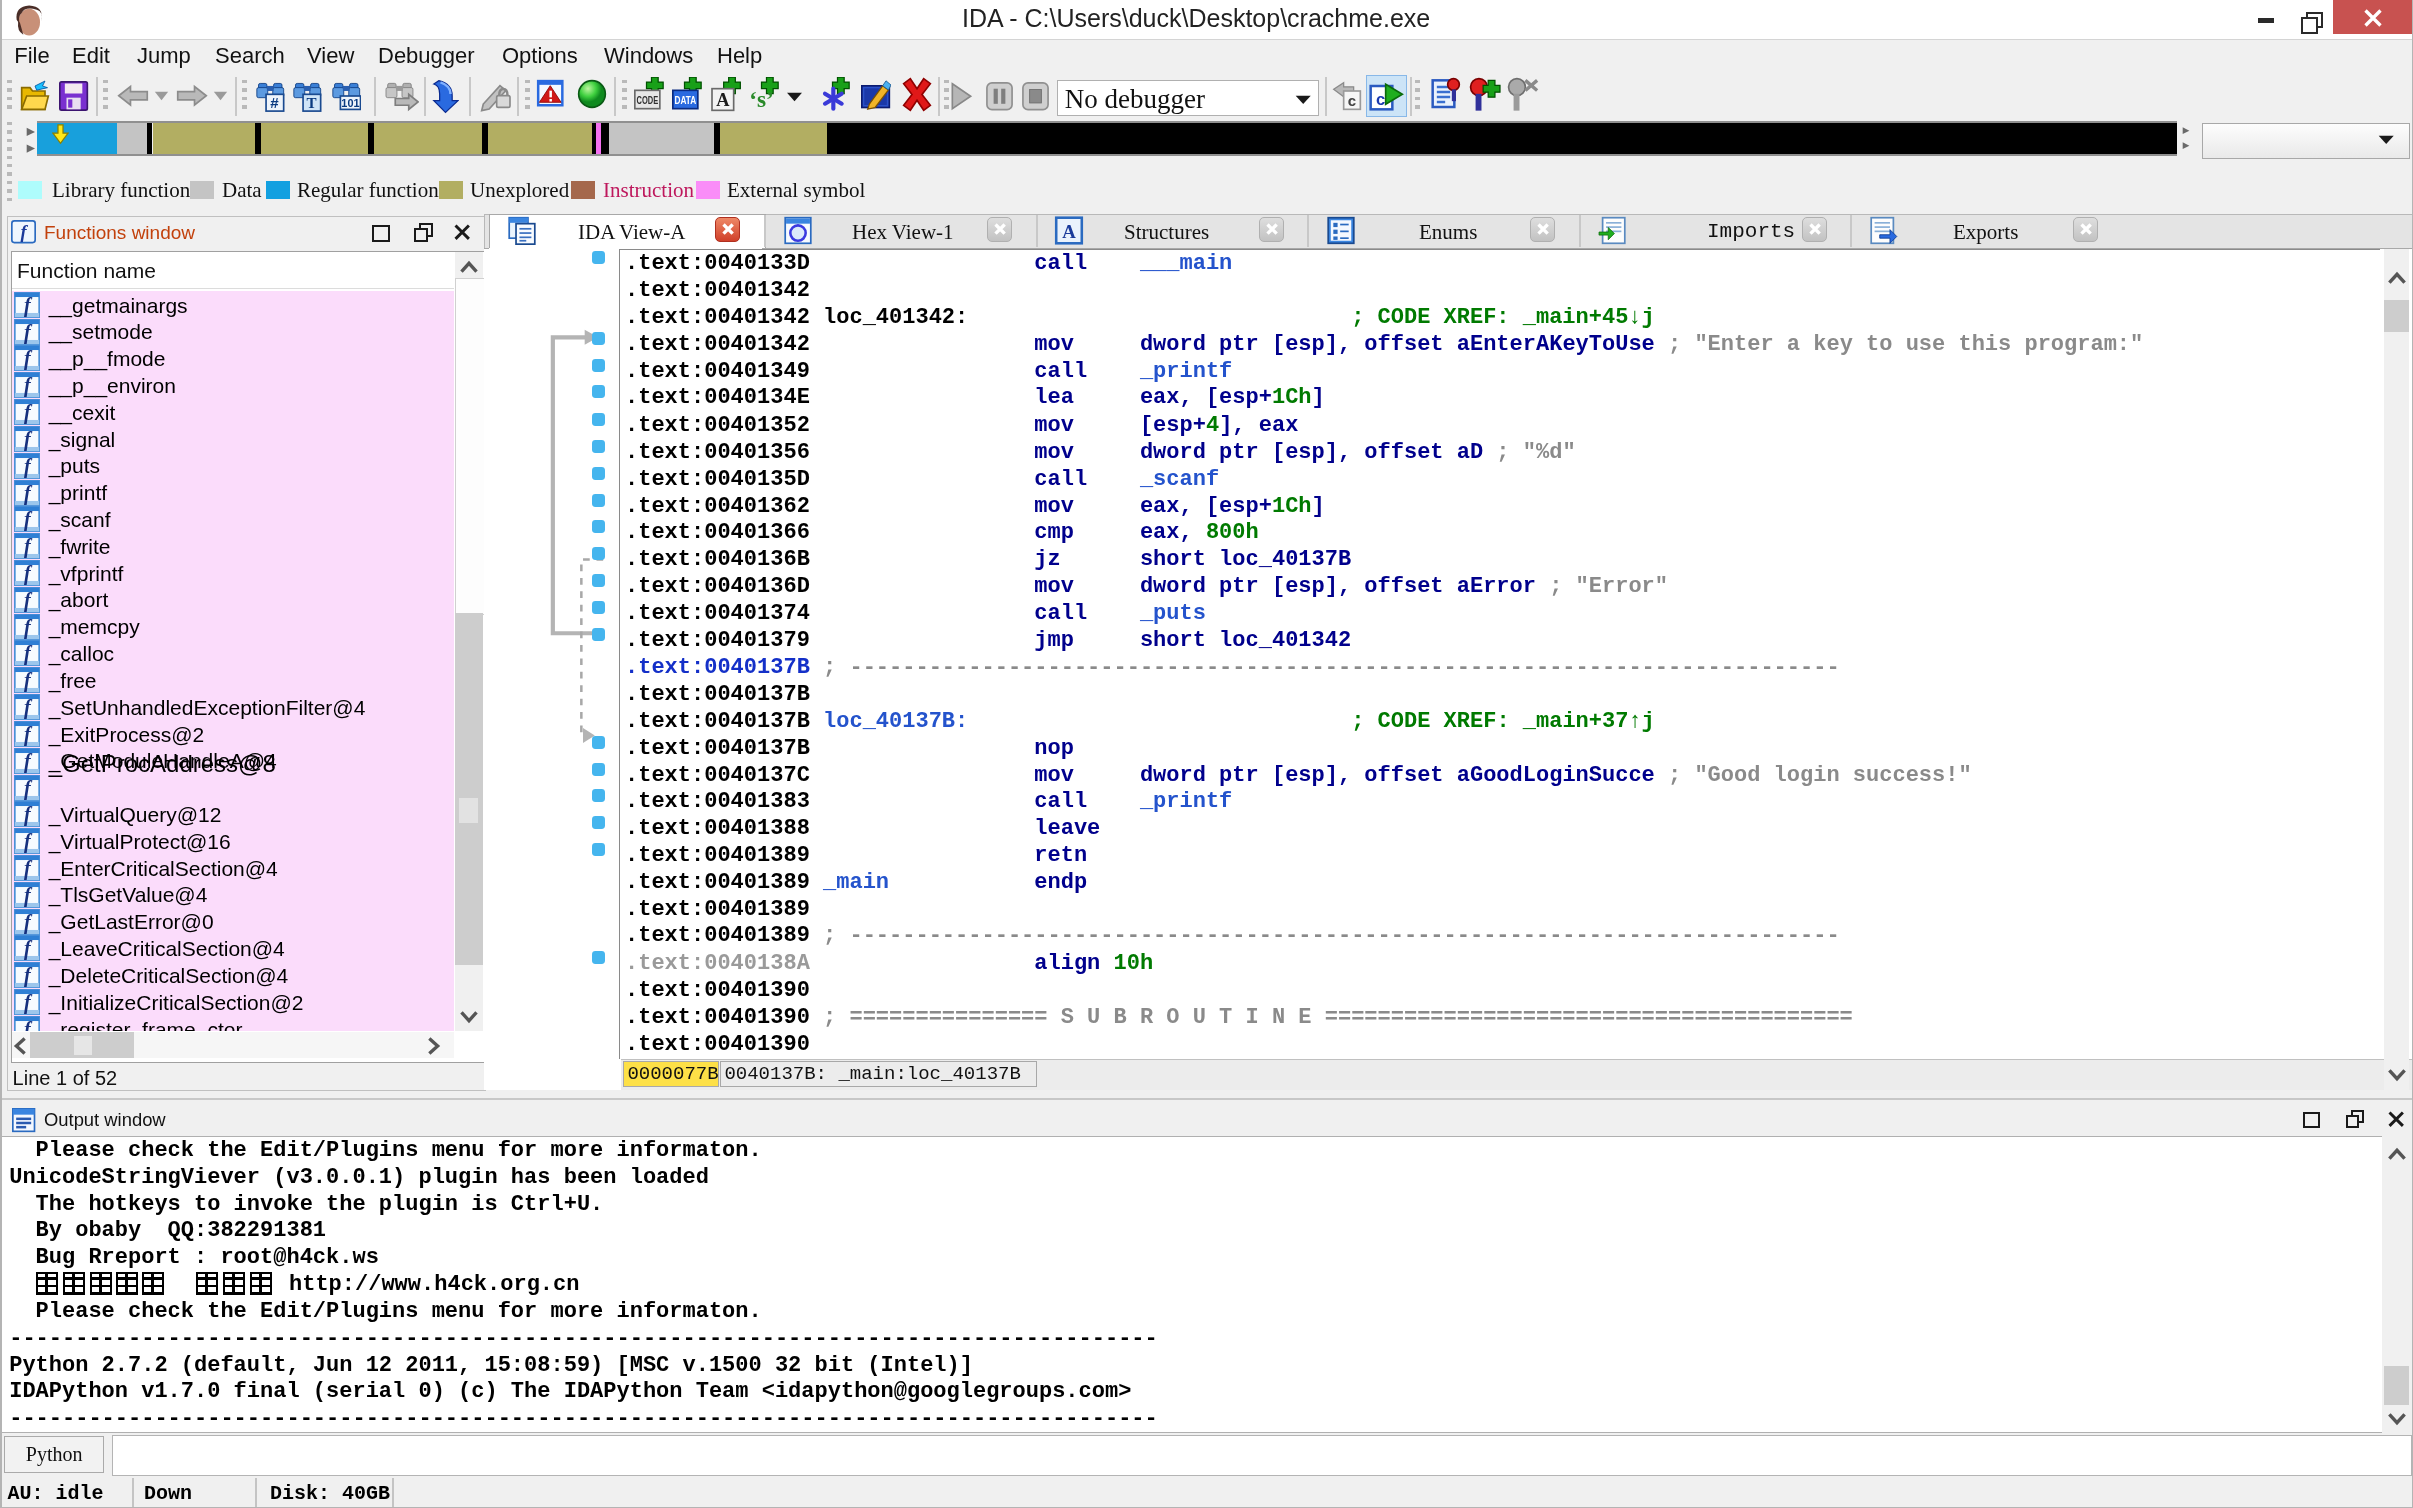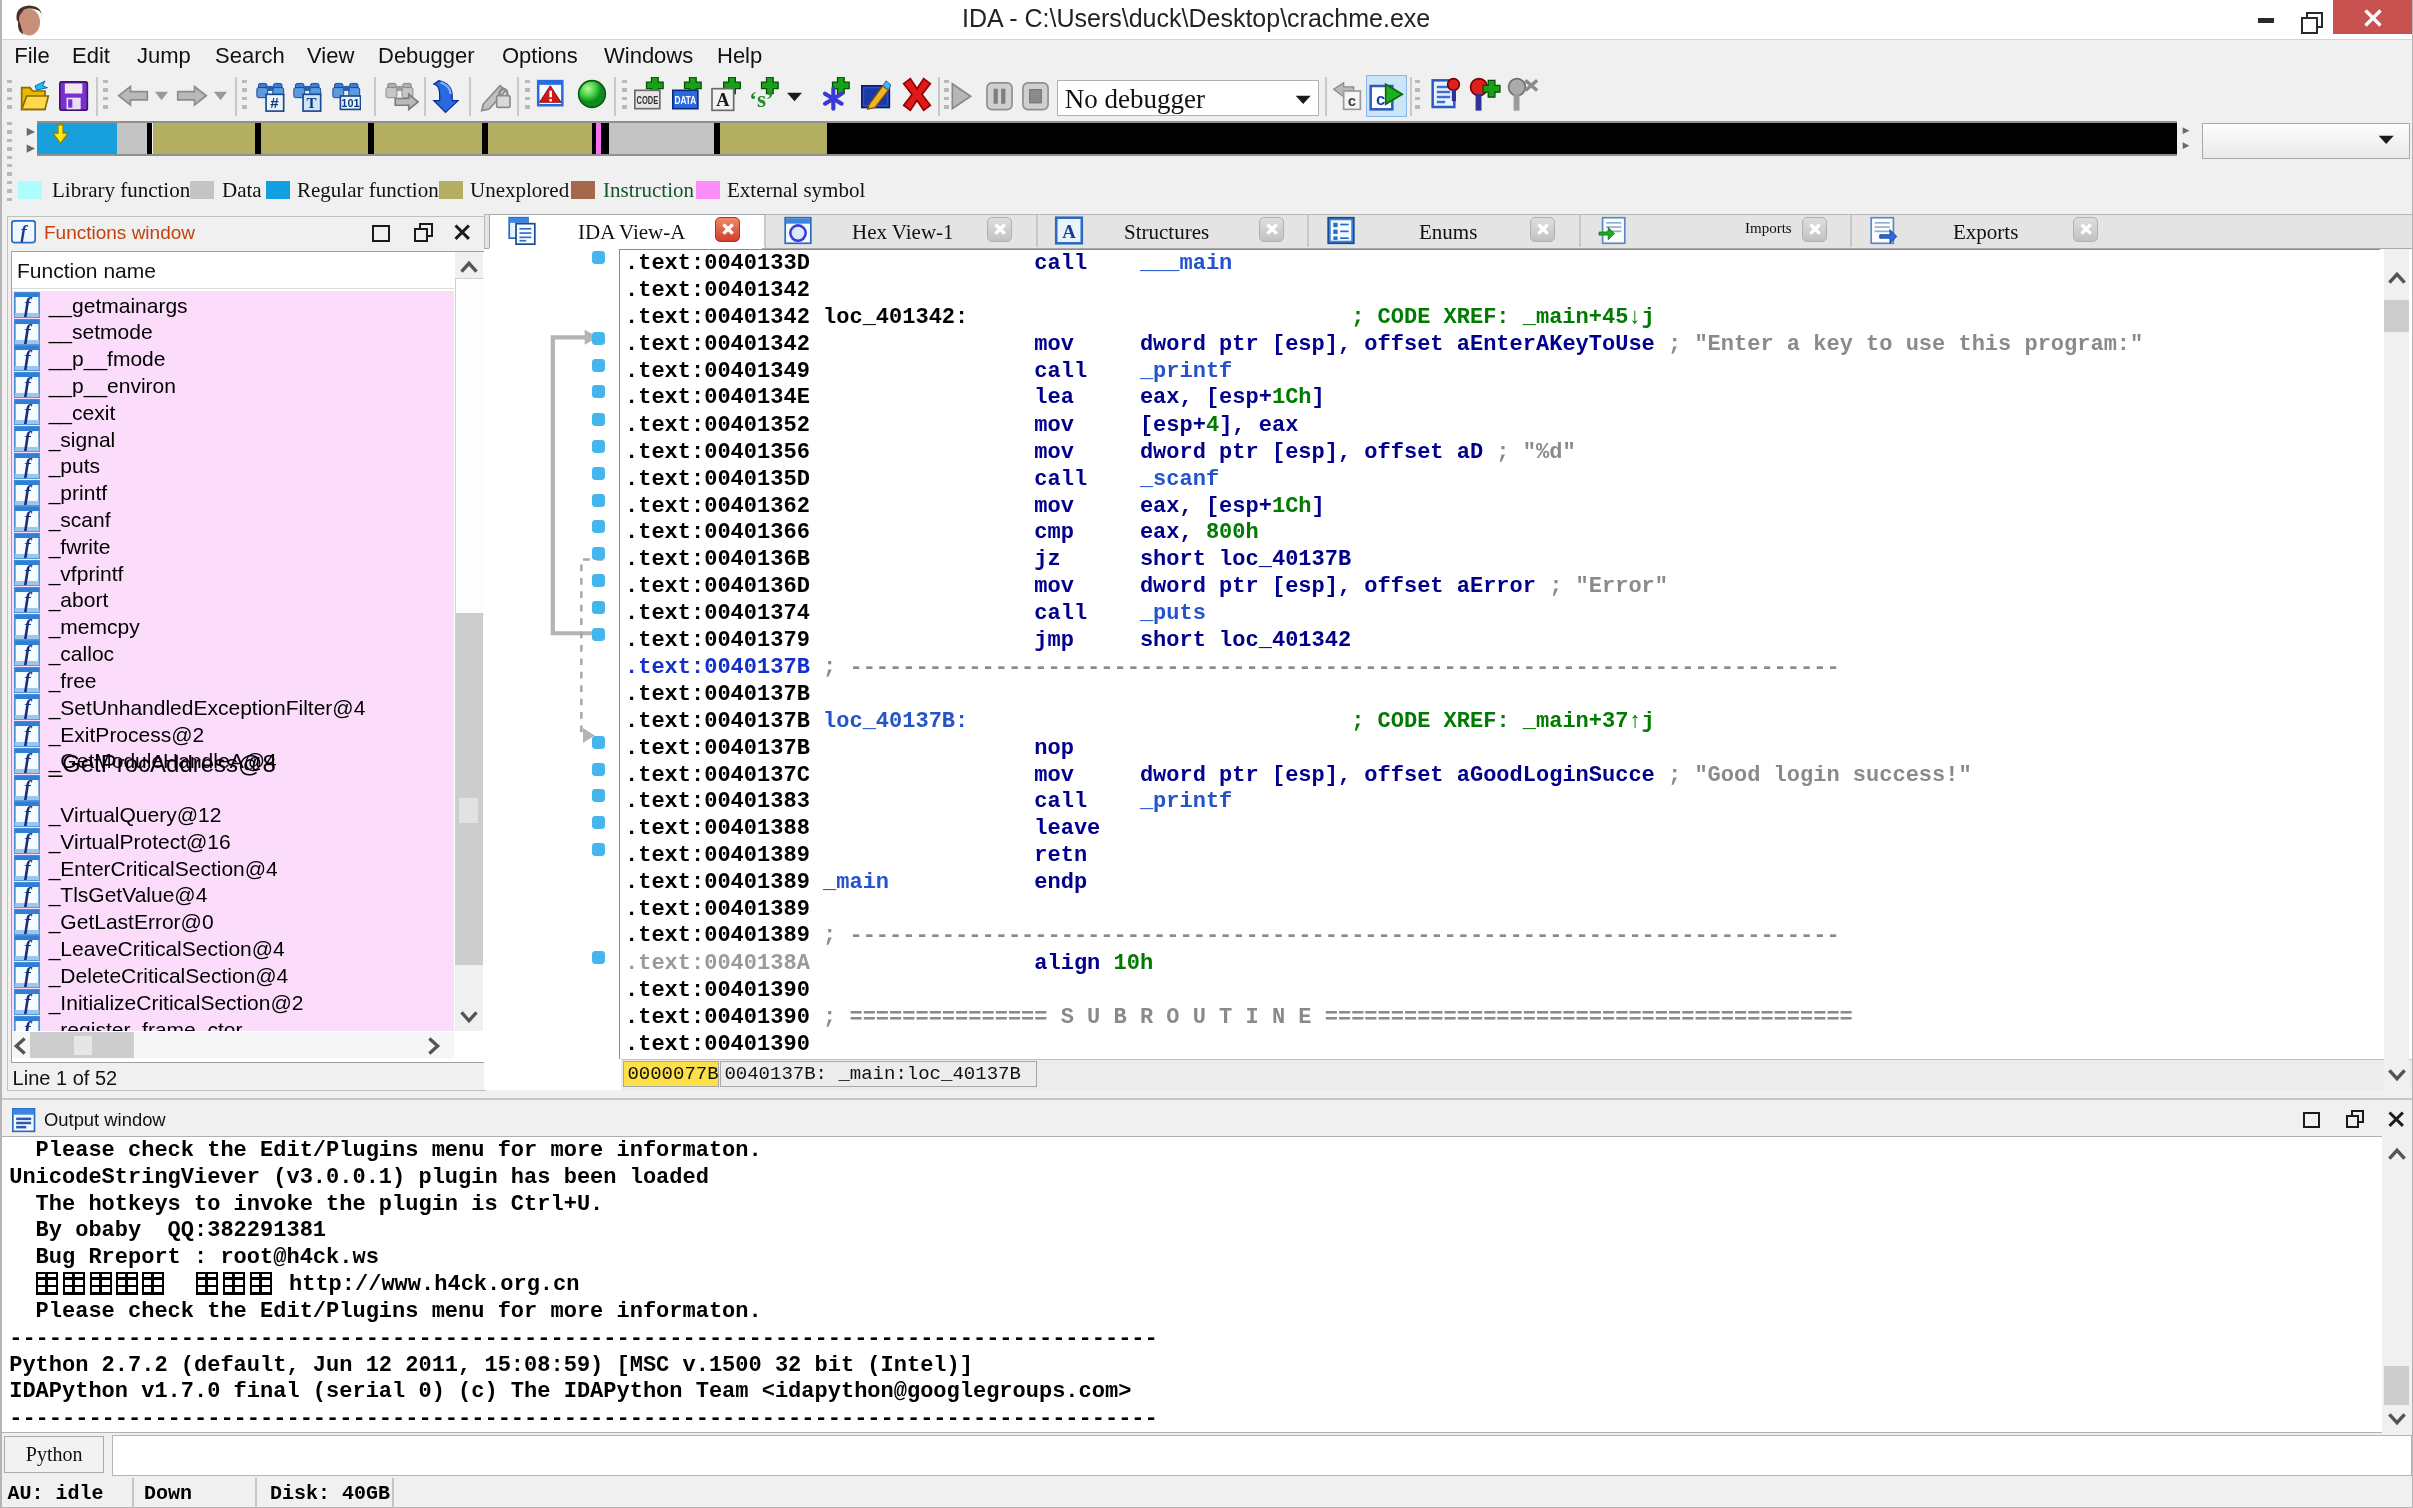--- a/index.html
+++ b/index.html
@@ -272,21 +272,21 @@
   </svg>
 <div class="abs" style="left:18.4px;top:181px;width:23.5px;height:17.6px;background:#aefcfc;"></div>
 <span class="abs ser" style="left:52px;top:178px;font-size:21px;color:#111;">Library function</span>
 <div class="abs" style="left:190px;top:181px;width:23.5px;height:17.6px;background:#c4c4c4;"></div>
 <span class="abs ser" style="left:222px;top:178px;font-size:21px;color:#111;">Data</span>
 <div class="abs" style="left:266px;top:181px;width:23.5px;height:17.6px;background:#13a0e0;"></div>
 <span class="abs ser" style="left:297px;top:178px;font-size:21px;color:#111;">Regular function</span>
 <div class="abs" style="left:439px;top:181px;width:23.5px;height:17.6px;background:#b2ae62;"></div>
 <span class="abs ser" style="left:470px;top:178px;font-size:21px;color:#111;">Unexplored</span>
 <div class="abs" style="left:571px;top:181px;width:23.5px;height:17.6px;background:#a5684c;"></div>
-<span class="abs ser" style="left:603px;top:178px;font-size:21px;color:#14532d;">Instruction</span>
+<span class="abs ser" style="left:603px;top:178px;font-size:21px;color:#be185d;">Instruction</span>
 <div class="abs" style="left:696px;top:181px;width:23.5px;height:17.6px;background:#fa8df8;"></div>
 <span class="abs ser" style="left:727px;top:178px;font-size:21px;color:#111;">External symbol</span>
 <div class="abs" style="left:6.7px;top:216px;width:477px;height:873px;background:#f0f0f0;border:0.8px solid #c0c0c0;"></div>
 <svg class="abs" style="left:11px;top:220px" width="25" height="23.5" viewBox="0 0 30 28">
     <rect x="1" y="1" width="28" height="26" rx="3" fill="#eef6fe" stroke="#2a6ac0" stroke-width="2"></rect>
     <text x="15" y="22" font-size="22" font-style="italic" font-weight="bold" fill="#1a3a9a" text-anchor="middle" font-family="Liberation Serif">f</text>
   </svg>
 <span class="abs" style="left:44px;top:222px;font-size:19px;color:#c2410c;">Functions window</span>
 <div class="abs" style="left:372px;top:225px;width:14.2px;height:12.6px;border:2.5px solid #1a1a1a;"></div>
 <div class="abs" style="left:419px;top:223px;width:10px;height:10px;border:2.5px solid #1a1a1a;"></div>
@@ -577,21 +577,21 @@
 <div class="abs" style="left:1579px;top:215px;width:1.7px;height:32px;background:#c8c8c8;"></div>
 <svg class="abs" style="left:1597px;top:216px" width="30" height="29" viewBox="0 0 34 34">
     <rect x="6" y="2" width="26" height="30" fill="#fdfdfd" stroke="#5a8ac0" stroke-width="2"></rect>
     <g stroke="#8ab0d8" stroke-width="2">
       <path d="M10 8 h18"></path>
       <path d="M10 13 h18"></path>
       <path d="M10 18 h18"></path>
     </g>
     <path d="M2 32 L14 32 L14 26 L22 34 L14 42 L14 36 L2 36 Z" transform="translate(0,-10) scale(0.9)" fill="#1fae1f" stroke="#0a6a0a"></path>
   </svg>
-<span class="abs ser" style="left:1745px;top:220px;font-size:15px;color:#111;">Imports</span>
+<span class="abs ser" style="left:1707px;top:220px;font-size:21px;color:#111;font-family:Liberation Mono, monospace;">Imports</span>
 <div class="abs" style="left:1802px;top:217px;width:22.6px;height:22.6px;background:linear-gradient(180deg,#dedede,#c2c2c2);border:1.7px solid #b0b0b0;border-radius:5px;"></div>
 <svg class="abs" style="left:1808px;top:222px" width="14.2" height="14.2" viewBox="0 0 17 17">
     <path d="M3 3 L14 14 M14 3 L3 14" stroke="#fff" stroke-width="4"></path>
   </svg>
 <div class="abs" style="left:1850px;top:215px;width:1.7px;height:32px;background:#c8c8c8;"></div>
 <svg class="abs" style="left:1869px;top:216px" width="30" height="29" viewBox="0 0 34 34">
     <rect x="2" y="2" width="26" height="30" fill="#fdfdfd" stroke="#5a8ac0" stroke-width="2"></rect>
     <g stroke="#8ab0d8" stroke-width="2">
       <path d="M6 8 h18"></path>
       <path d="M6 13 h18"></path>

